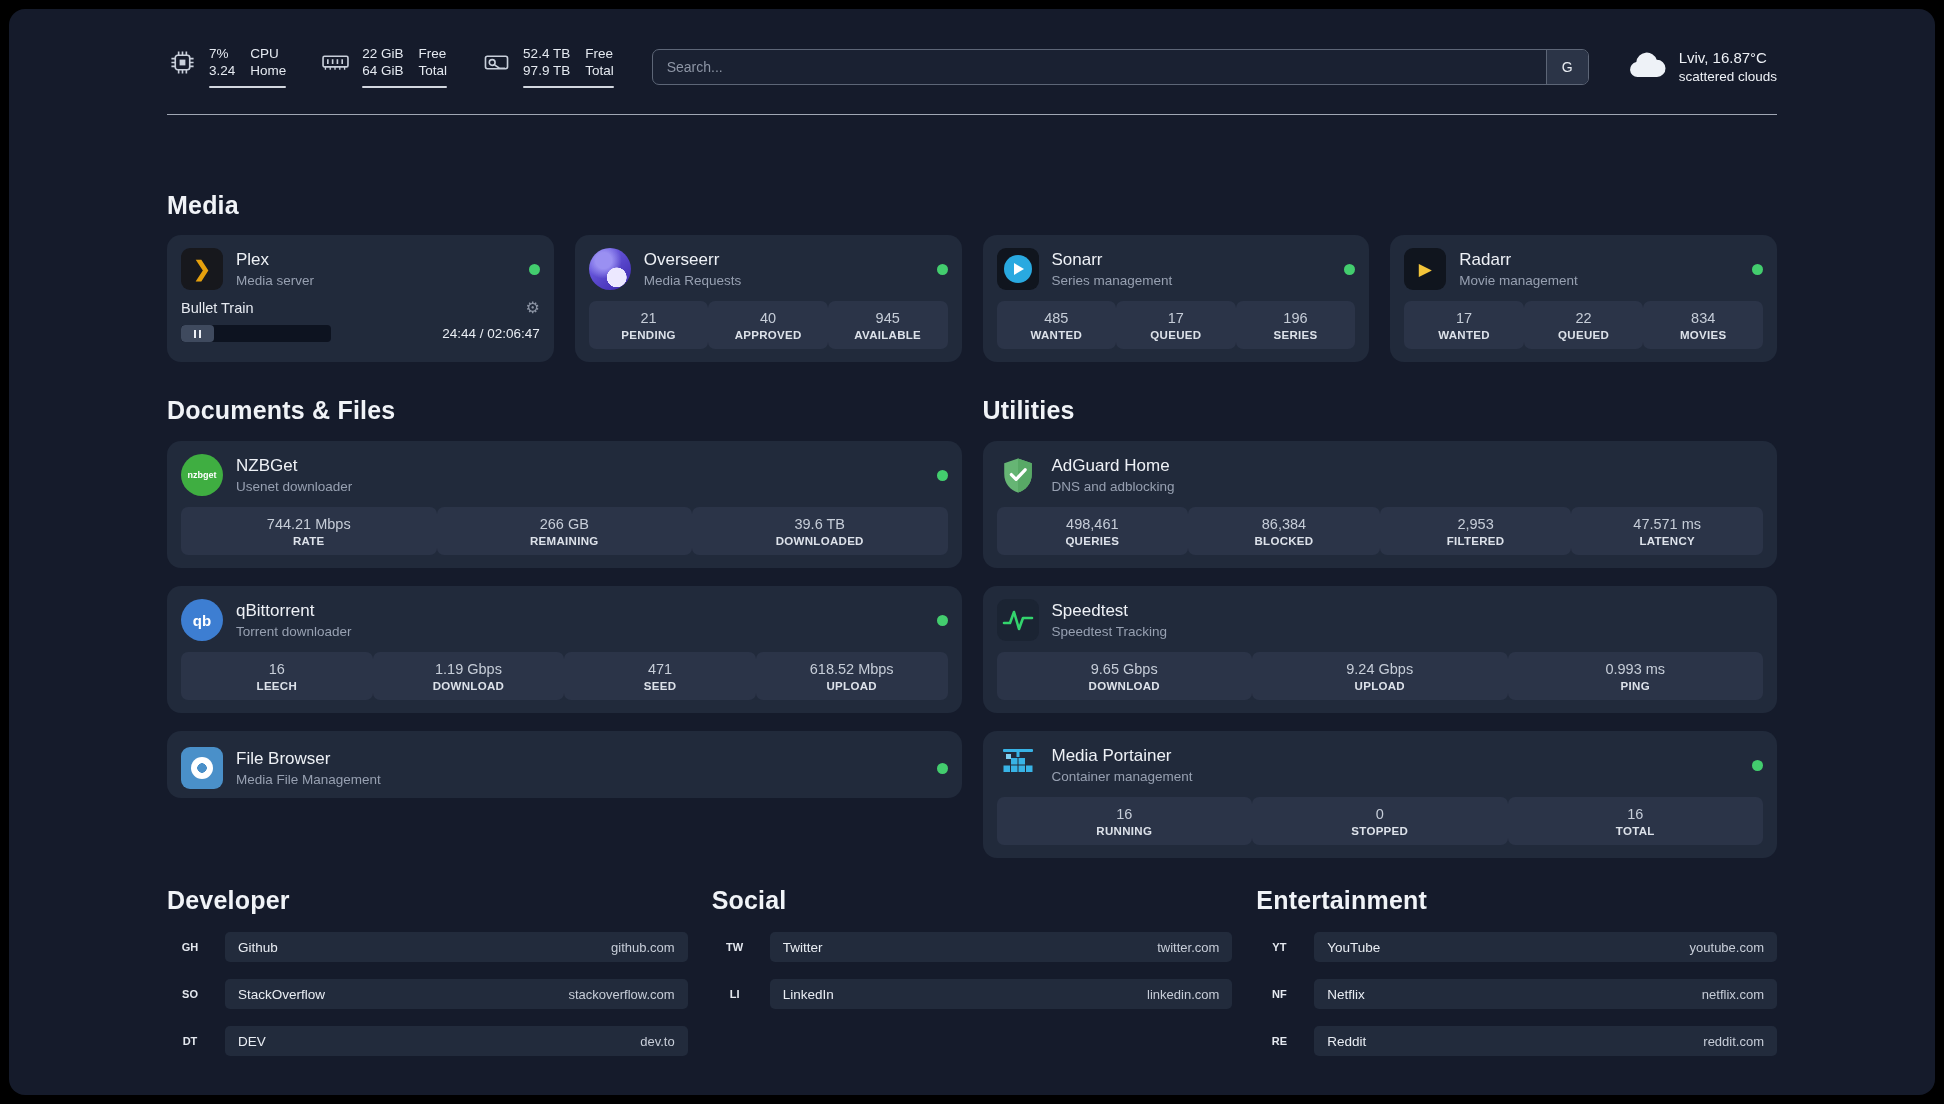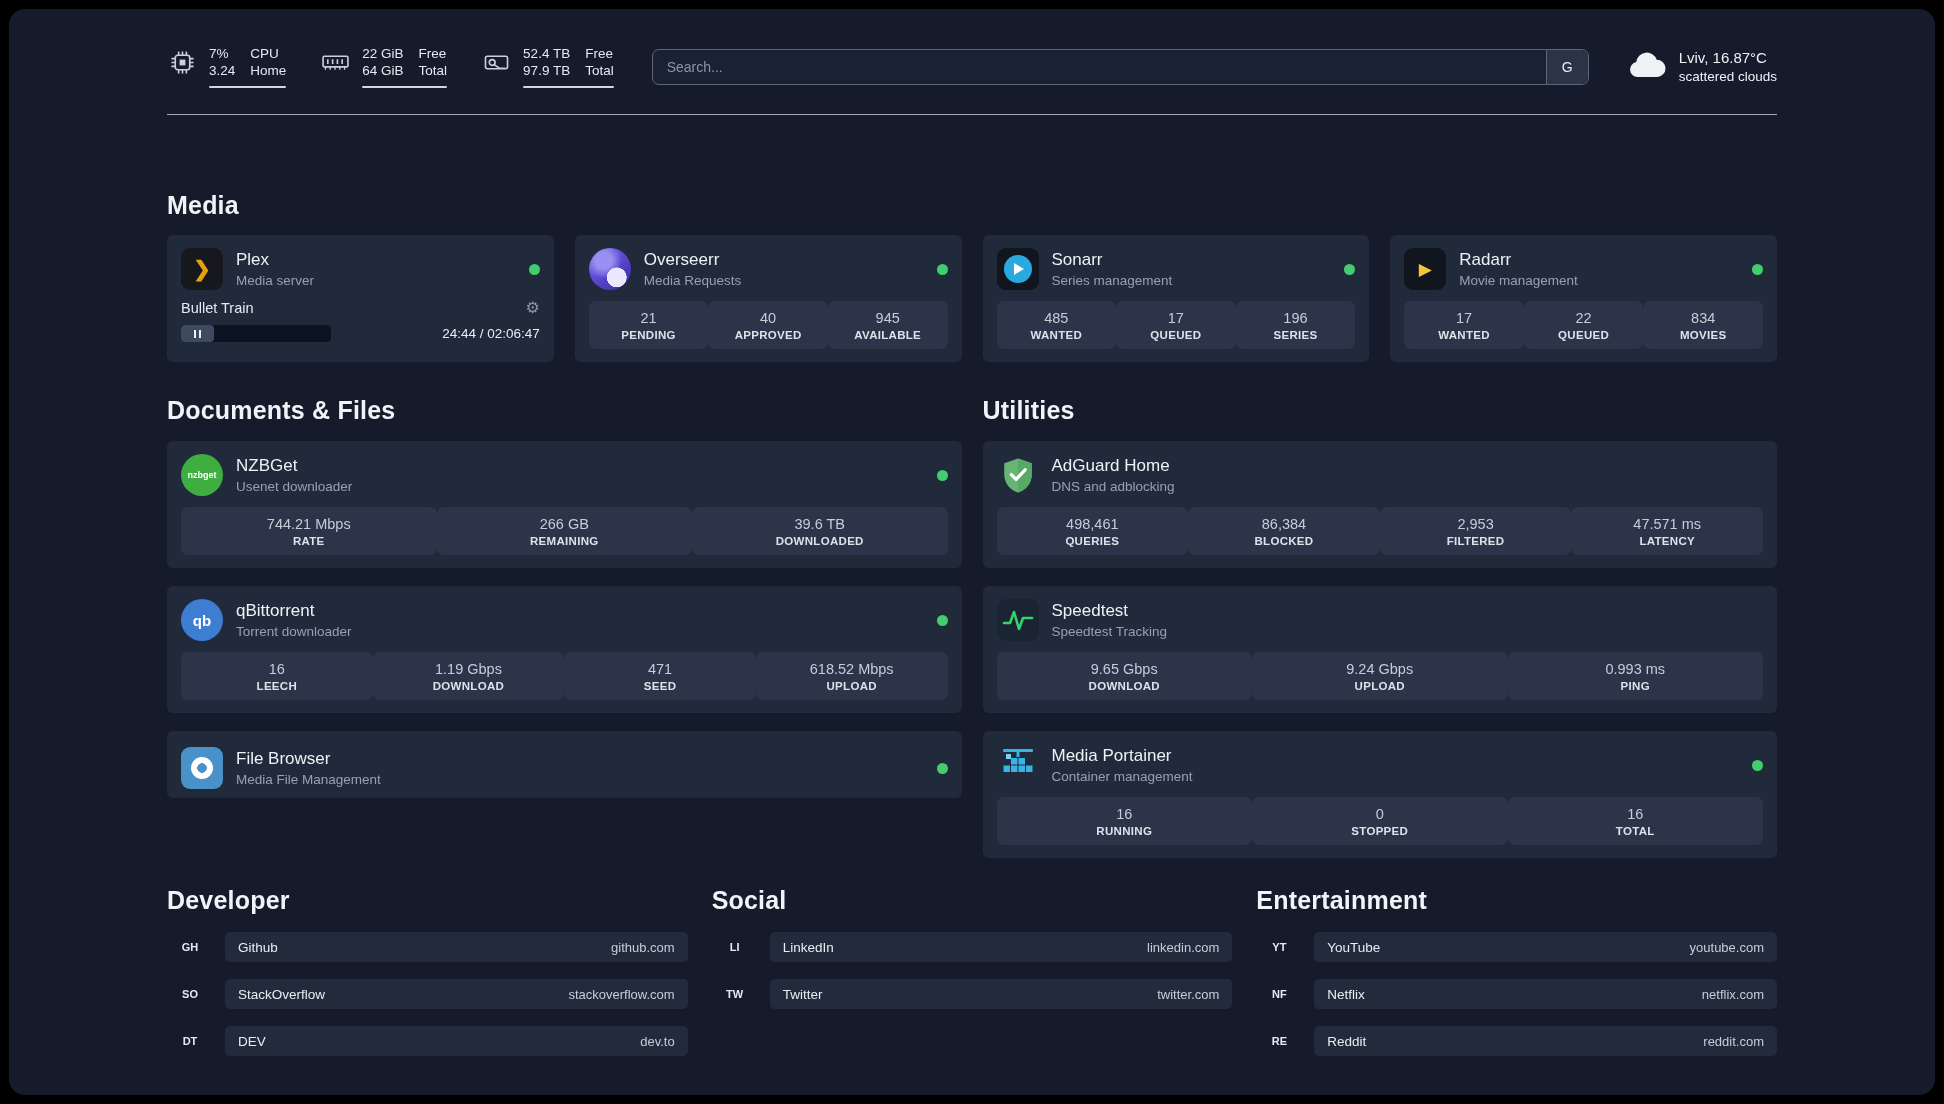--- a/index.html
+++ b/index.html
@@ -35,21 +35,21 @@
   
   .section-title { font-size: 25px; font-weight: 700; color: #f0f3f7; letter-spacing: .2px; }
   .sec-media .section-title { margin-top: 76px; }
   .media-grid { display: grid; grid-template-columns: repeat(4, 1fr); gap: 21px; margin-top: 15px; }
 
   .cols2 { display: grid; grid-template-columns: 1fr 1fr; gap: 21px; margin-top: 34px; }
   .col > .section-title { margin-bottom: 16px; }
   .col .card + .card { margin-top: 18px; }
 
   
-  .card { background: #212a3b; border-radius: 6px; padding: 13px 14px; cursor: pointer; }
+  .card { background: #212a3b; border-radius: 14px; padding: 13px 14px; cursor: pointer; }
   .card.slim { padding-top: 16px; padding-bottom: 9px; }
   .card-head { display: flex; align-items: center; gap: 13px; }
   .app-icon { width: 42px; height: 42px; flex: none; display: flex; align-items: center; justify-content: center; }
   .app-titles { display: flex; flex-direction: column; }
   .app-name { font-size: 17px; color: #eef1f6; line-height: 20px; }
   .app-sub { font-size: 13.5px; color: #97a0b1; margin-top: 3px; }
   .dot { width: 11px; height: 11px; border-radius: 50%; background: #43cd6e; margin-left: auto; flex: none; }
 
   .tiles { display: grid; margin-top: 11px; }
   .tiles.c3 { grid-template-columns: repeat(3, 1fr); }
@@ -526,33 +526,33 @@
           <div class="bm-bar">
             <span class="bm-name">DEV</span>
             <span class="bm-url">dev.to</span>
           </div>
         </div>
       </div>
 
       <div class="bm-group">
         <h2 class="section-title">Social</h2>
         <div class="bm-row">
+          <span class="bm-abbr">TW</span>
+          <div class="bm-bar">
+            <span class="bm-name">Twitter</span>
+            <span class="bm-url">twitter.com</span>
+          </div>
+        </div>
+        <div class="bm-row">
           <span class="bm-abbr">LI</span>
           <div class="bm-bar">
             <span class="bm-name">LinkedIn</span>
             <span class="bm-url">linkedin.com</span>
           </div>
         </div>
-        <div class="bm-row">
-          <span class="bm-abbr">TW</span>
-          <div class="bm-bar">
-            <span class="bm-name">Twitter</span>
-            <span class="bm-url">twitter.com</span>
-          </div>
-        </div>
       </div>
 
       <div class="bm-group">
         <h2 class="section-title">Entertainment</h2>
         <div class="bm-row">
           <span class="bm-abbr">YT</span>
           <div class="bm-bar">
             <span class="bm-name">YouTube</span>
             <span class="bm-url">youtube.com</span>
           </div>

